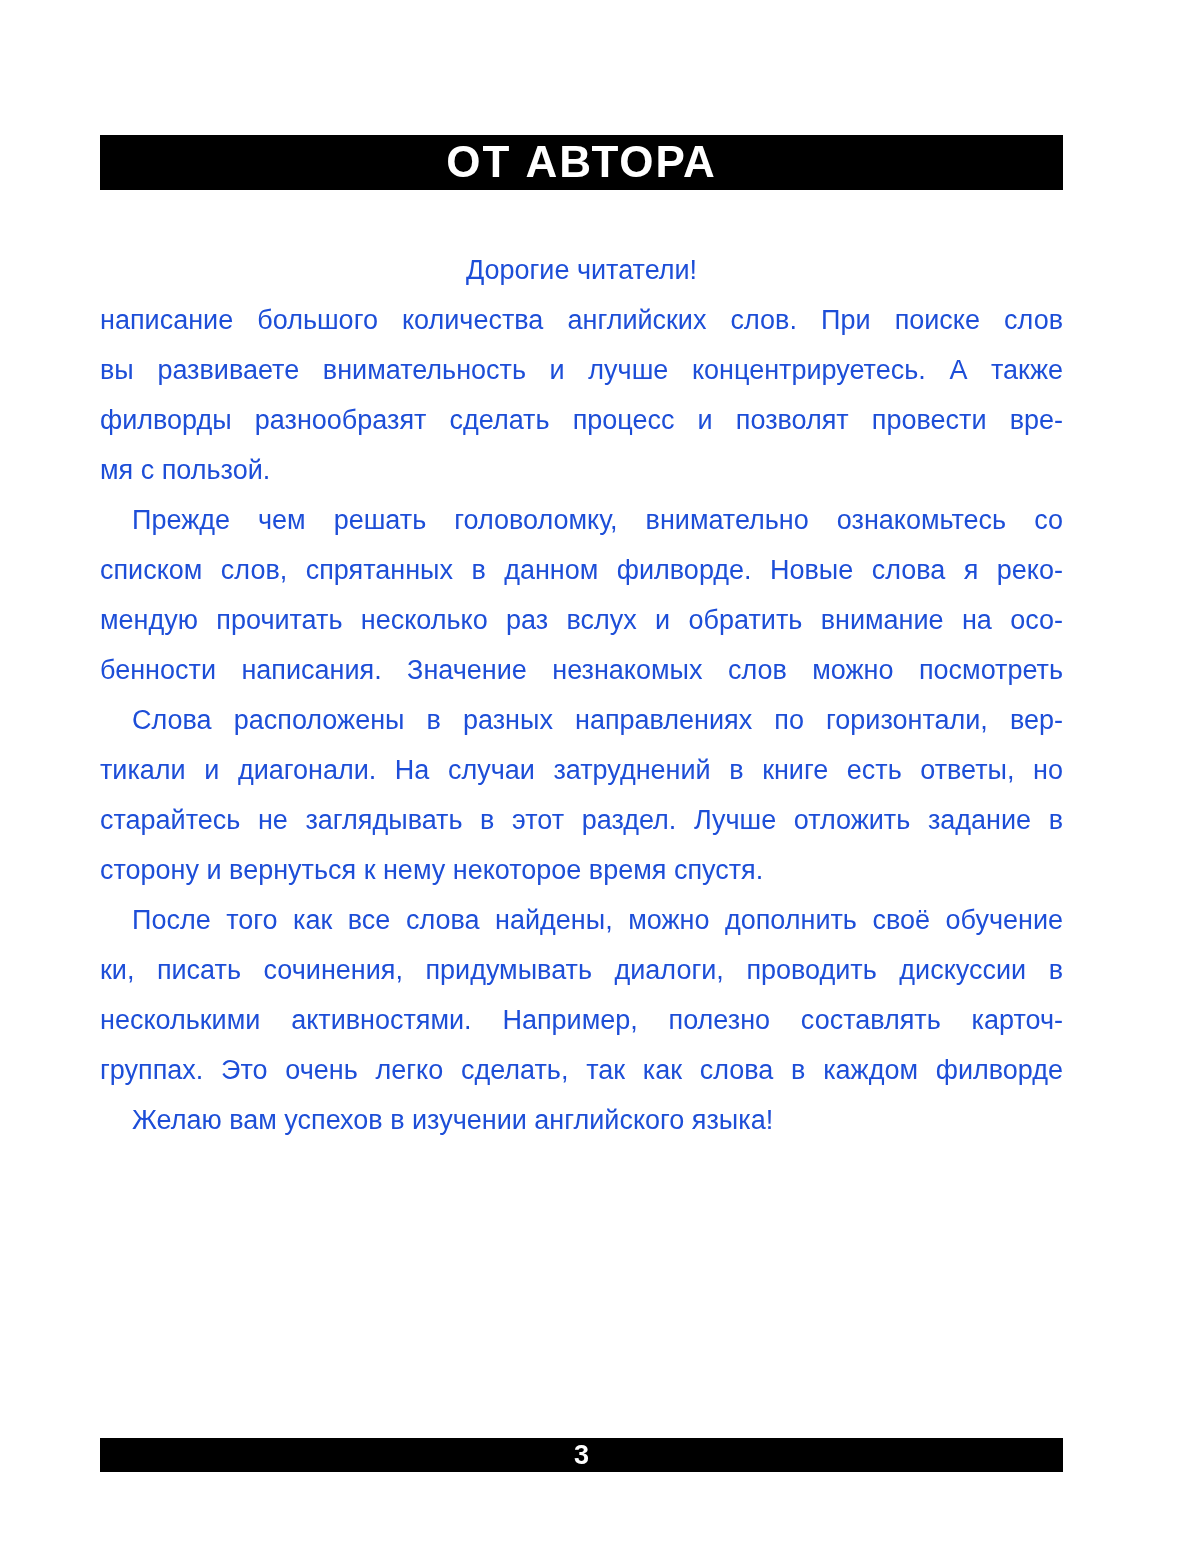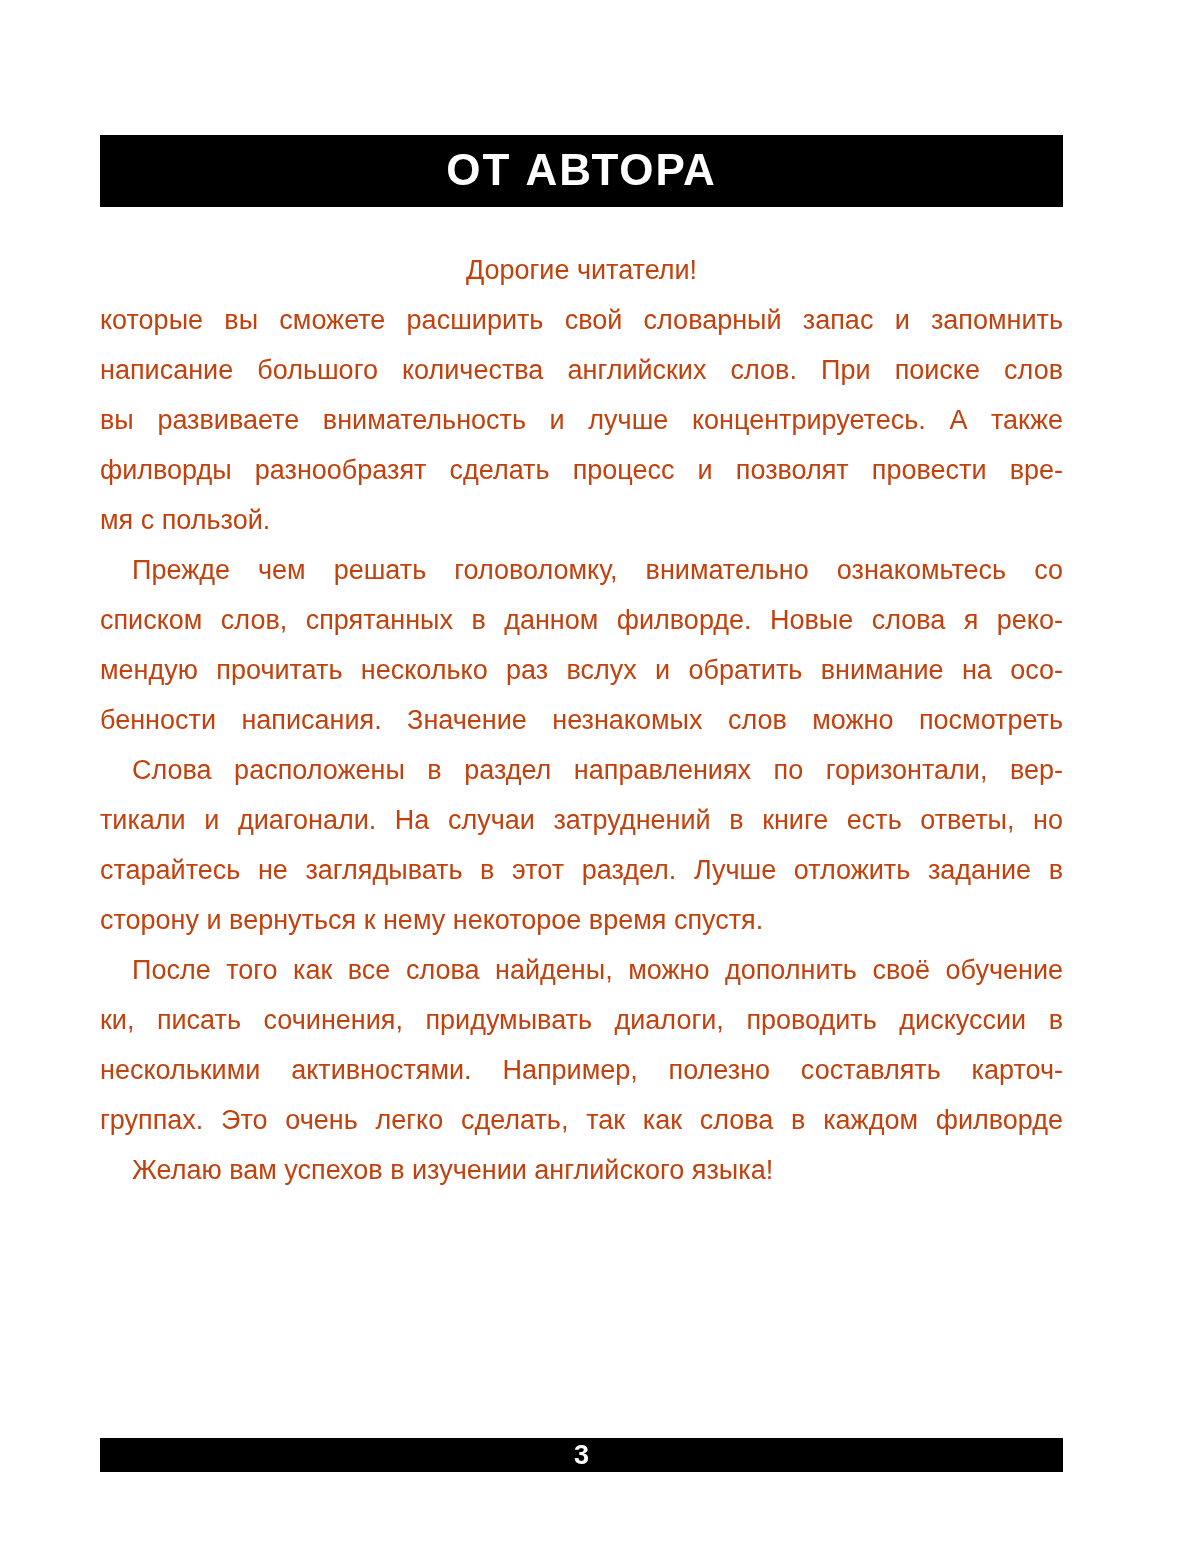--- a/index.html
+++ b/index.html
@@ -15,41 +15,41 @@
     font-family: "Liberation Sans", sans-serif;
     color: #000000;
     overflow: hidden;
     margin: 0 auto;
   }
   .header-bar {
     position: absolute;
     left: 100px;
     top: 135px;
     width: 963px;
-    height: 72px;
+    height: 55px;
     background: #000000;
     display: flex;
     align-items: center;
     justify-content: center;
   }
   .header-title {
     color: #ffffff;
     font-size: 44px;
     font-weight: bold;
     letter-spacing: 2px;
     line-height: 1;
     transform: translateY(-1px);
   }
   .text-block {
     position: absolute;
     left: 100px;
     top: 245px;
     width: 963px;
     font-size: 27px;
-    color: #c2410c;
+    color: #1d4ed8;
   }
   .line {
     height: 50px;
     line-height: 50px;
     text-align: justify;
     text-align-last: justify;
     -moz-text-align-last: justify;
   }
   .line.greeting {
     text-align: center;
@@ -87,30 +87,29 @@
 
 <div class="page">
 
   <div class="header-bar">
     <span class="header-title">ОТ АВТОРА</span>
   </div>
 
   <div class="text-block">
     <div class="line greeting">Дорогие читатели!</div>
     <div>
-        <div class="line">которые вы сможете расширить свой словарный запас и запомнить</div>
         <div class="line">написание большого количества английских слов. При поиске слов</div>
         <div class="line">вы развиваете внимательность и лучше концентрируетесь. А также</div>
         <div class="line">филворды разнообразят сделать процесс и позволят провести вре-</div>
         <div class="line last">мя с пользой.</div>
         <div class="line indent">Прежде чем решать головоломку, внимательно ознакомьтесь со</div>
         <div class="line">списком слов, спрятанных в данном филворде. Новые слова я реко-</div>
         <div class="line">мендую прочитать несколько раз вслух и обратить внимание на осо-</div>
         <div class="line">бенности написания. Значение незнакомых слов можно посмотреть</div>
-        <div class="line indent">Слова расположены в раздел направлениях по горизонтали, вер-</div>
+        <div class="line indent">Слова расположены в разных направлениях по горизонтали, вер-</div>
         <div class="line">тикали и диагонали. На случаи затруднений в книге есть ответы, но</div>
         <div class="line">старайтесь не заглядывать в этот раздел. Лучше отложить задание в</div>
         <div class="line last">сторону и вернуться к нему некоторое время спустя.</div>
         <div class="line indent">После того как все слова найдены, можно дополнить своё обучение</div>
         <div class="line">ки, писать сочинения, придумывать диалоги, проводить дискуссии в</div>
         <div class="line">несколькими активностями. Например, полезно составлять карточ-</div>
         <div class="line">группах. Это очень легко сделать, так как слова в каждом филворде</div>
         <div class="line indent last">Желаю вам успехов в изучении английского языка!</div>
       </div>
   </div>

